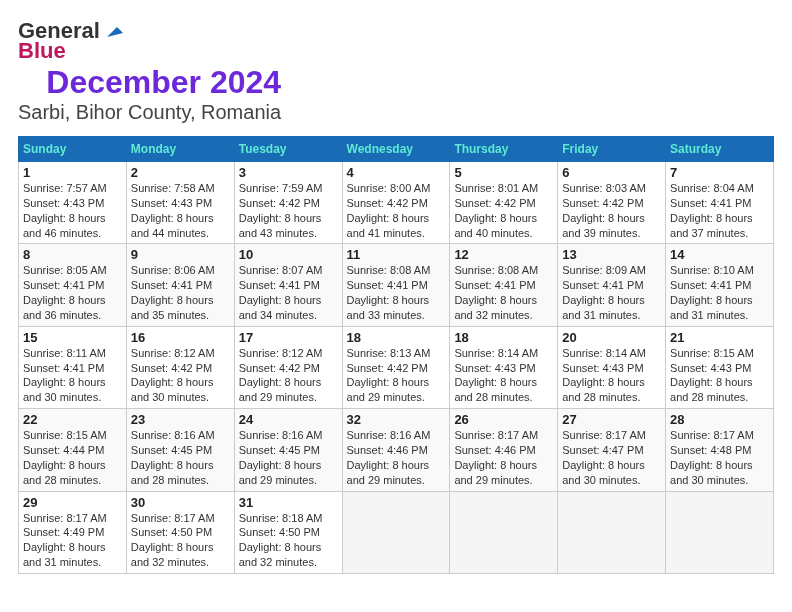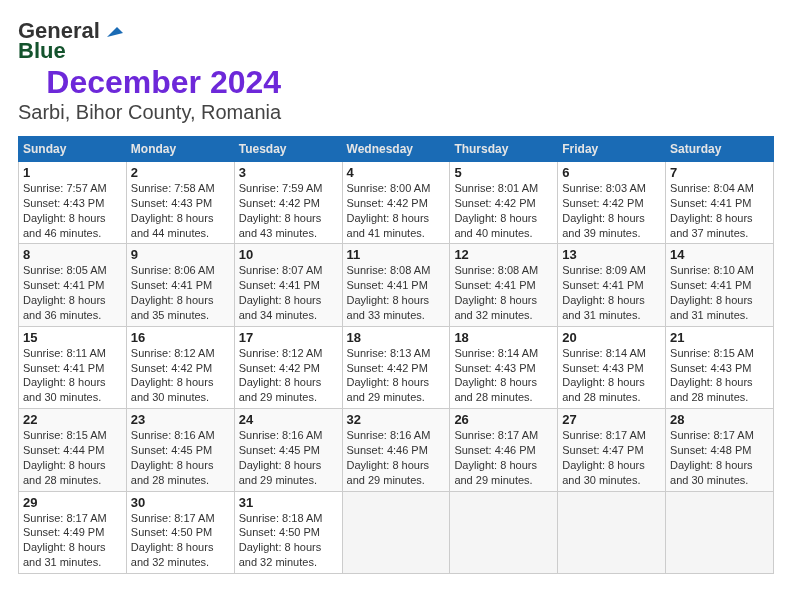--- a/index.html
+++ b/index.html
@@ -42,21 +42,21 @@
       font-size: 20px;
       color: #444;
     }
     .calendar {
       width: 100%;
       border-collapse: collapse;
       font-size: 10px;
     }
     .calendar th {
       background: #1a6bb5;
-      color: #e5e5e5;
+      color: #5eead4;
       font-size: 12px;
       font-weight: bold;
       padding: 5px 4px;
       text-align: left;
       border: 1px solid #1a6bb5;
     }
     .calendar td {
       border: 1px solid #ccc;
       vertical-align: top;
       padding: 3px 4px;
@@ -87,21 +87,21 @@
 
 <div class="container">
   <div class="header">
     <div class="logo">
       <div class="logo-icon">
         <span style="font-size:22px;font-weight:bold;color:#333;">General</span>
         <svg width="22" height="22" viewBox="0 0 22 22" style="margin-left:1px;margin-top:-2px;">
           <polygon points="6,18 16,8 22,14" fill="#1a6bb5"></polygon>
         </svg>
       </div>
-      <span style="font-size:22px;font-weight:bold;color:#14532d;margin-top:-6px;">Blue</span>
+      <span style="font-size:22px;font-weight:bold;color:#be185d;margin-top:-6px;">Blue</span>
     </div>
     <div class="title-block">
       <div class="month-title">December 2024</div>
       <div class="location">Sarbi, Bihor County, Romania</div>
     </div>
   </div>
 
   <table class="calendar">
     <thead>
       <tr id="header-row">

